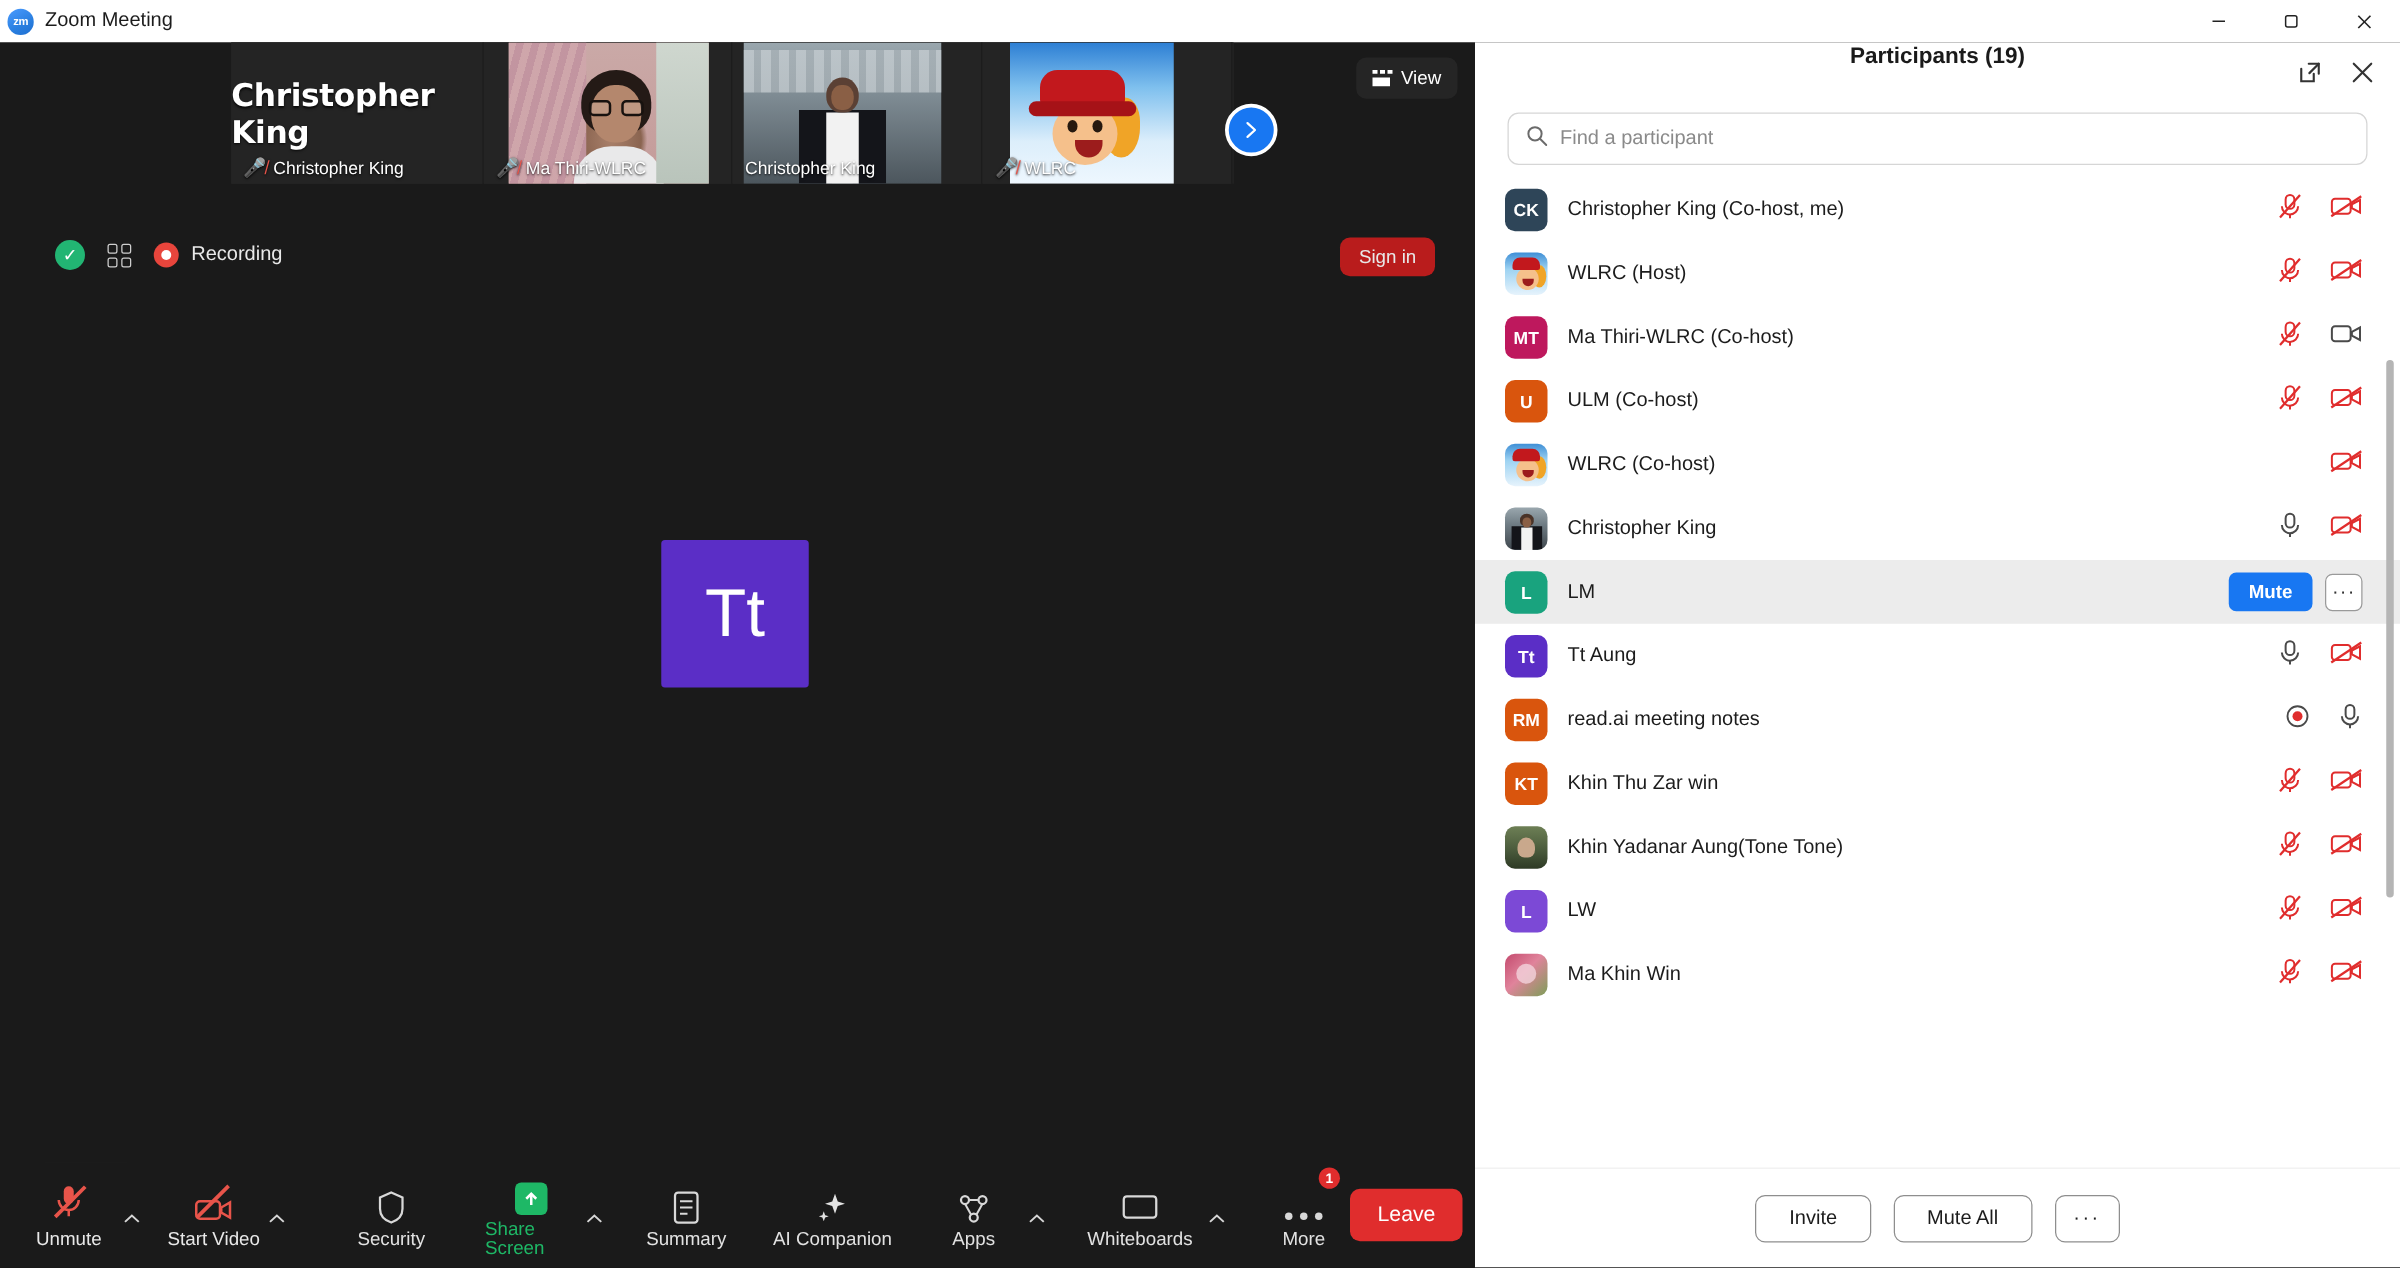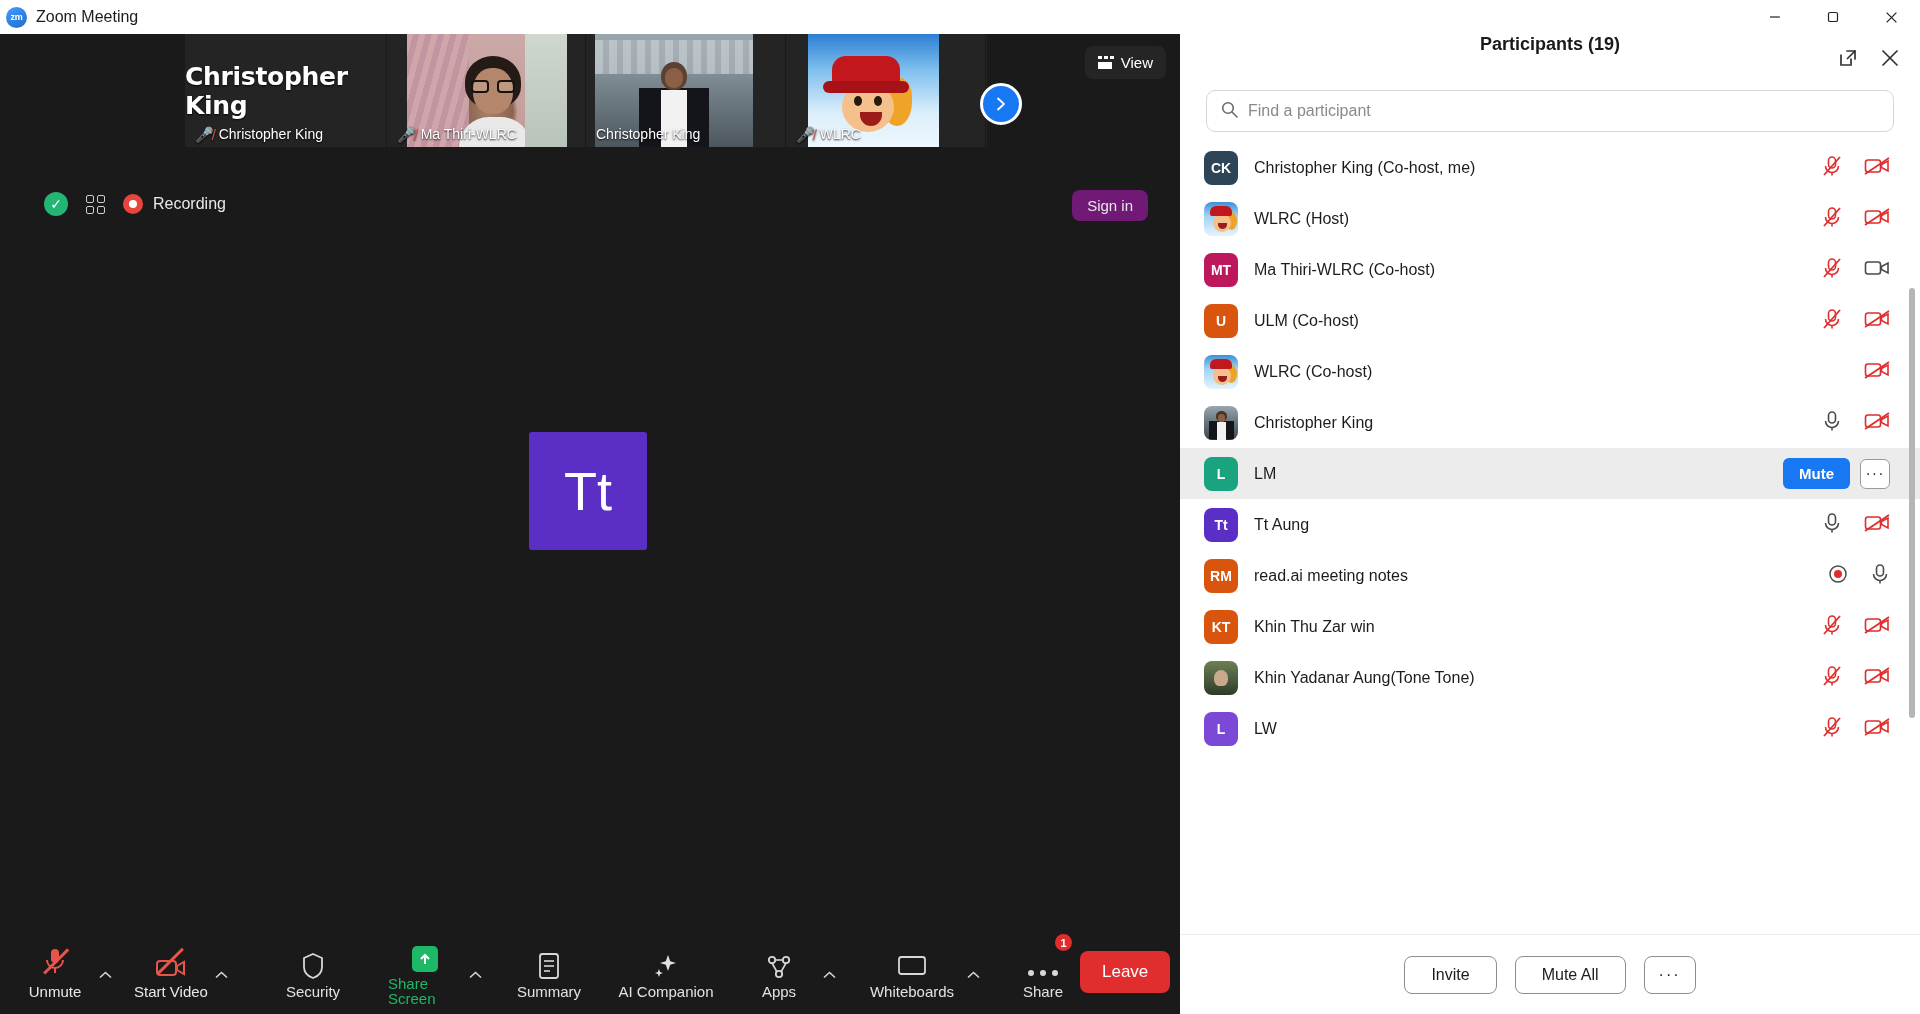--- a/index.html
+++ b/index.html
@@ -163,21 +163,21 @@
     display:flex;align-items:center;justify-content:center;color:#fff;font-size:14px;}
   .grid-icon { display:grid;grid-template-columns:repeat(2,8px);gap:3px; }
   .grid-icon span{display:block;width:8px;height:8px;border:1.6px solid #cfcfcf;border-radius:2px;}
   .rec-wrap{display:flex;align-items:center;gap:10px;}
   .rec-dot{width:20px;height:20px;border-radius:50%;background:#e8453c;
     display:flex;align-items:center;justify-content:center;}
   .rec-dot::after{content:'';width:8px;height:8px;background:#fff;border-radius:50%;}
   .rec-text{color:#e9e9e9;font-size:16px;}
   .signin-btn{
     position:absolute; right:32px; top:8px;
-    background:#701a75;color:#e8e8e8;font-size:15px;
+    background:#b91c1c;color:#e8e8e8;font-size:15px;
     border-radius:8px;padding:7px 15px;
   }
 
   
   .share-tile {
     position: absolute; left: 529px; top: 398px;
     width: 118px; height: 118px;
     background: #5b2ec6; border-radius: 3px;
     display: flex; align-items: center; justify-content: center;
   }
@@ -577,21 +577,21 @@
 
       <div class="tb-item" style="margin-left:20px;">
         <div class="badge">1</div>
         <div class="tb-ico">
           <svg width="34" height="14" viewBox="0 0 34 14">
               <circle cx="5" cy="7" r="3" fill="#d8d8d8"></circle>
               <circle cx="17" cy="7" r="3" fill="#d8d8d8"></circle>
               <circle cx="29" cy="7" r="3" fill="#d8d8d8"></circle>
             </svg>
         </div>
-        <div class="tb-label">Share</div>
+        <div class="tb-label">More</div>
       </div>
 
       <div class="tb-spacer"></div>
       <div class="leave-btn">Leave</div>
     </div>
   </div>
 
   <div class="panel">
     <div class="panel-head">
       <div class="panel-title">Participants (19)</div>
@@ -819,20 +819,37 @@
                   <line x1="10" y1="17.5" x2="10" y2="20.5" stroke="#e02d2d" stroke-width="1.6"></line>
                   <line x1="2" y1="20" x2="18" y2="2" stroke="#e02d2d" stroke-width="1.8"></line>
                 </svg></span>
               <span><svg width="26" height="20" viewBox="0 0 26 20">
                   <rect x="1.5" y="4" width="15" height="12" rx="2.5" fill="none" stroke="#e02d2d" stroke-width="1.6"></rect>
                   <path d="M17.5 8.5l6.5-3.5v10l-6.5-3.5z" fill="none" stroke="#e02d2d" stroke-width="1.6"></path>
                   <line x1="1" y1="18" x2="25" y2="2" stroke="#e02d2d" stroke-width="1.8"></line>
                 </svg></span>
             </div>
           </div>
+          <div class="prow">
+            <div class="avatar av-photo-flower"></div>
+            <div class="pname">Ma Khin Win</div>
+            <div class="picons">
+              <span><svg width="20" height="22" viewBox="0 0 20 22">
+                  <rect x="6.5" y="2" width="7" height="11" rx="3.5" fill="none" stroke="#e02d2d" stroke-width="1.6"></rect>
+                  <path d="M3.5 11a6.5 6.5 0 0 0 13 0" fill="none" stroke="#e02d2d" stroke-width="1.6"></path>
+                  <line x1="10" y1="17.5" x2="10" y2="20.5" stroke="#e02d2d" stroke-width="1.6"></line>
+                  <line x1="2" y1="20" x2="18" y2="2" stroke="#e02d2d" stroke-width="1.8"></line>
+                </svg></span>
+              <span><svg width="26" height="20" viewBox="0 0 26 20">
+                  <rect x="1.5" y="4" width="15" height="12" rx="2.5" fill="none" stroke="#e02d2d" stroke-width="1.6"></rect>
+                  <path d="M17.5 8.5l6.5-3.5v10l-6.5-3.5z" fill="none" stroke="#e02d2d" stroke-width="1.6"></path>
+                  <line x1="1" y1="18" x2="25" y2="2" stroke="#e02d2d" stroke-width="1.8"></line>
+                </svg></span>
+            </div>
+          </div>
         </div>
       <div class="scrollbar"></div>
       <div class="plist-fade"></div>
     </div>
 
     <div class="panel-foot">
       <div class="foot-btn">Invite</div>
       <div class="foot-btn">Mute All</div>
       <div class="foot-btn sq">···</div>
     </div>

